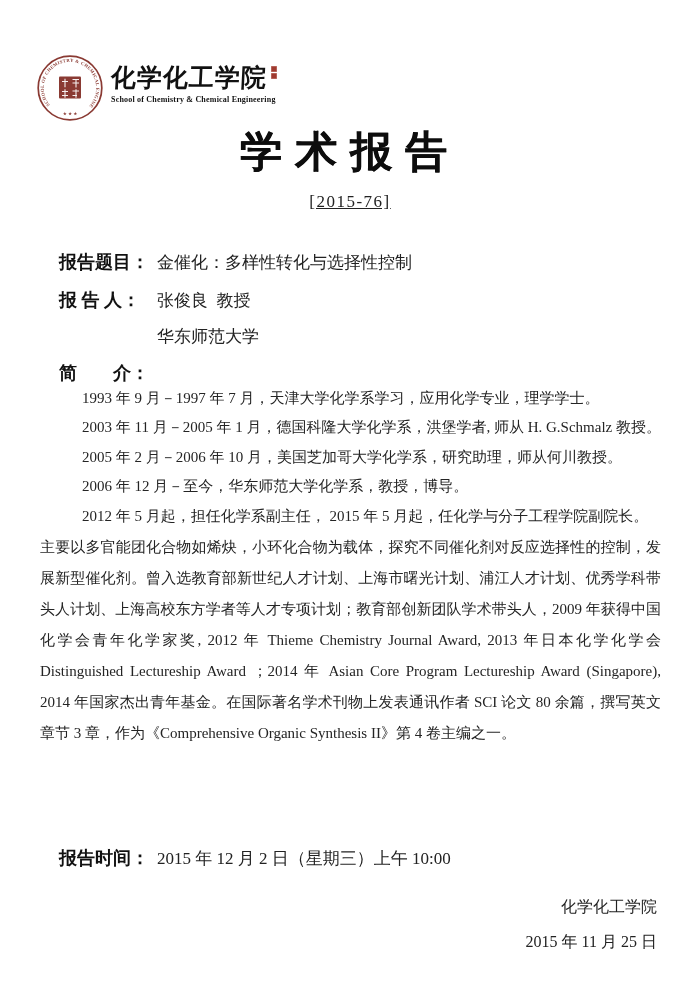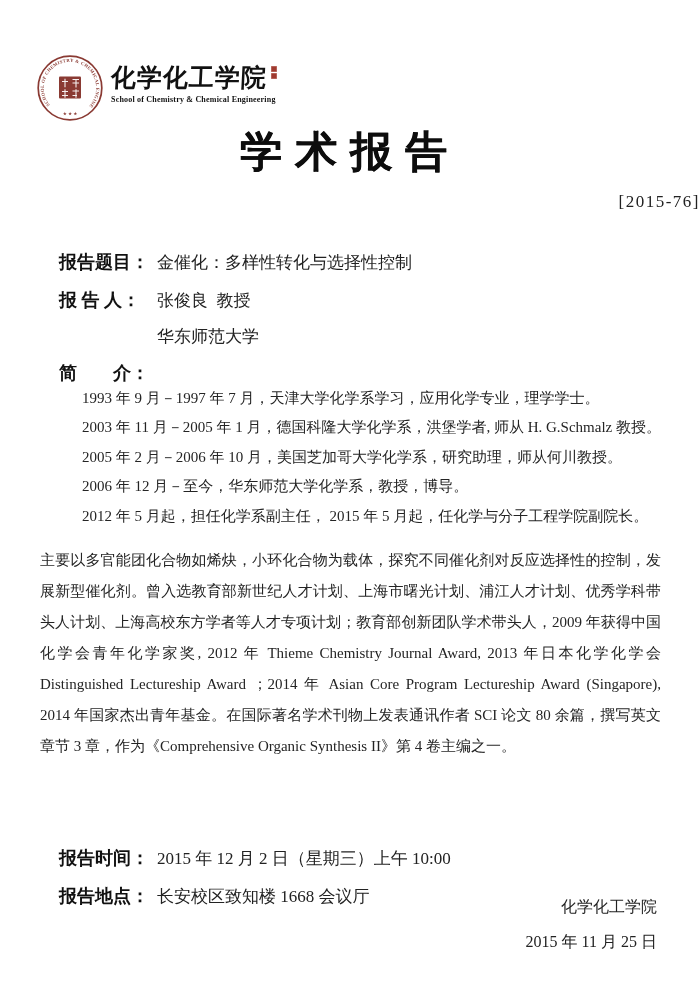--- a/index.html
+++ b/index.html
@@ -31,41 +31,41 @@
   
   .doc-title {
     position: absolute; top: 126px; left: 0; width: 100%;
     text-align: center; font-size: 42px; font-weight: 900; letter-spacing: 13px;
     color: #0d0d0d; line-height: 52px;
     font-family: "DejaVu Serif", "Liberation Serif", serif;
     text-shadow: 0.6px 0 0 #0d0d0d;
   }
   .issue-no {
     position: absolute; top: 192px; left: 0; width: 100%;
-    text-align: right; font-size: 17px; letter-spacing: 1.5px; color: #222;
+    text-align: center; font-size: 17px; letter-spacing: 1.5px; color: #222; text-decoration: underline;
   }
 
   
   .field-row { position: absolute; left: 42px; font-size: 17px; line-height: 24px; white-space: pre; }
   .field-label { display: inline-block; width: 98px; font-weight: bold; font-size: 18px; color: #111; white-space: pre; }
   .field-value { color: #222; white-space: pre; }
   .row-title   { top: 226px; }
   .row-speaker { top: 264px; }
   .row-affil   { top: 301px; left: 140px; }
   .row-intro   { top: 337px; }
 
   
   .bio { position: absolute; left: 40px; top: 384px; width: 621px; }
   .bio p.entry {
     font-size: 15px; line-height: 29.4px; text-align: justify;
     text-indent: 2em; color: #242424; margin-left: 12px;
   }
   .bio p.summary {
     font-size: 15px; line-height: 31px; text-align: justify;
-    text-indent: 0; color: #242424; margin-top: 14px;
+    text-indent: 0; color: #242424; margin-top: 1px;
   }
 
   
   .row-time  { top: 822px; }
   .row-venue { top: 860px; }
 
   
   .footer {
     position: absolute; right: 43px; top: 889px; text-align: right;
     font-size: 16px; line-height: 35px; color: #222;
@@ -132,22 +132,19 @@
     <p class="entry">2005 年 2 月－2006 年 10 月，美国芝加哥大学化学系，研究助理，师从何川教授。</p>
     <p class="entry">2006 年 12 月－至今，华东师范大学化学系，教授，博导。</p>
     <p class="entry">2012 年 5 月起，担任化学系副主任， 2015 年 5 月起，任化学与分子工程学院副院长。</p>
     <p class="summary">主要以多官能团化合物如烯炔，小环化合物为载体，探究不同催化剂对反应选择性的控制，发展新型催化剂。曾入选教育部新世纪人才计划、上海市曙光计划、浦江人才计划、优秀学科带头人计划、上海高校东方学者等人才专项计划；教育部创新团队学术带头人，2009 年获得中国化学会青年化学家奖, 2012 年 Thieme Chemistry Journal Award, 2013 年日本化学化学会 Distinguished Lectureship Award ；2014 年 Asian Core Program Lectureship Award (Singapore), 2014 年国家杰出青年基金。在国际著名学术刊物上发表通讯作者 SCI 论文 80 余篇，撰写英文章节 3 章，作为《Comprehensive Organic Synthesis II》第 4 卷主编之一。</p>
   </div>
 
   <div class="field-row row-time">
     <span class="field-label">报告时间：</span><span class="field-value">2015 年 12 月 2 日（星期三）上午 10:00</span>
   </div>
 
-  <div class="field-row row-venue">
-    <span class="field-label">报告地点：</span><span class="field-value">长安校区致知楼 1668 会议厅</span>
-  </div>
 
   <div class="footer">
     <div>化学化工学院</div>
     <div>2015 年 11 月 25 日</div>
   </div>
 
 </div>
 
 </body></html>

